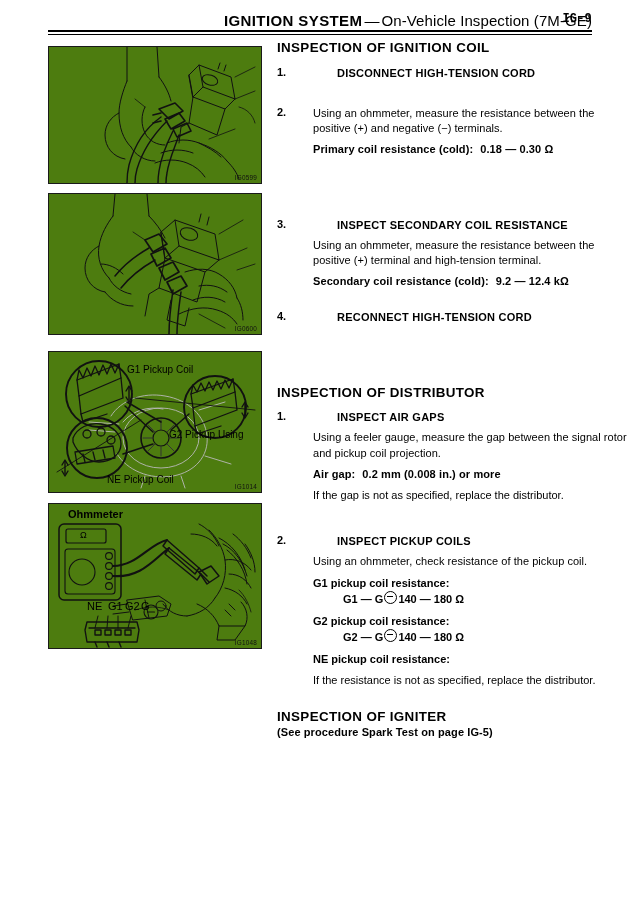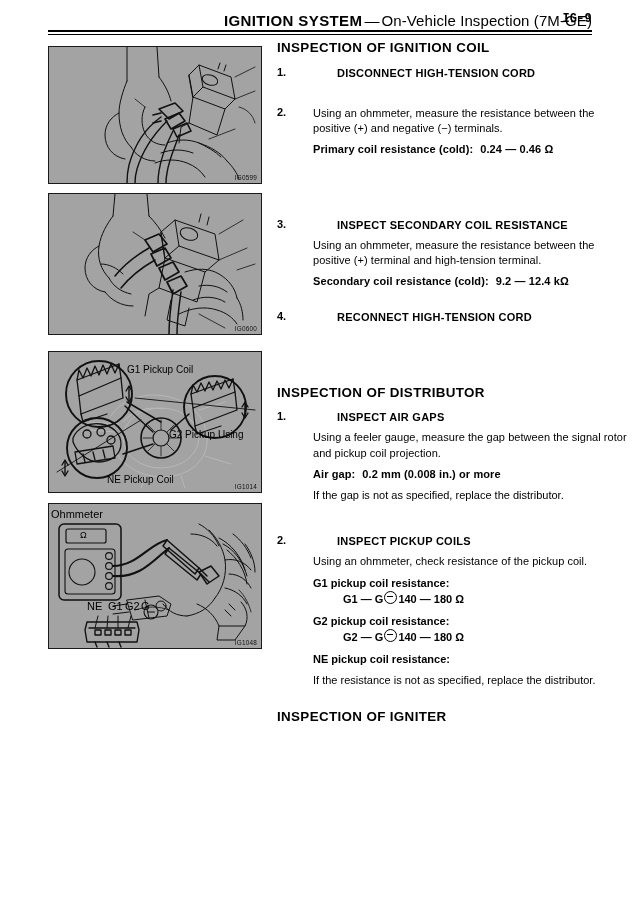--- a/index.html
+++ b/index.html
@@ -21,21 +21,21 @@
   .header-center .strong{font-weight:bold;letter-spacing:.4px;}
   .header-center .sep{font-weight:normal;padding:0 2px;}
   .header-center .thin{font-weight:normal;}
   .header-page{
     position:absolute;right:0;top:0;font-size:12px;font-weight:bold;letter-spacing:.2px;font-family:Liberation Mono, monospace;
   }
   .rule-thick{position:absolute;left:48px;top:30px;width:544px;height:2.2px;background:#000;}
   .rule-thin{position:absolute;left:48px;top:33.6px;width:544px;height:.8px;background:#000;}
 
   
-  .fig{position:absolute;left:48px;border:1px solid #1a1a1a;background:#a3a3a3;overflow:hidden;}
+  .fig{position:absolute;left:48px;border:1px solid #1a1a1a;background:#4d7c0f;overflow:hidden;}
   .fig svg{position:absolute;left:0;top:0;display:block;}
   .fig-id{
     position:absolute;right:4px;bottom:2px;font-size:6.4px;letter-spacing:.2px;
     font-family:"Liberation Sans",sans-serif;color:#111;
   }
   #fig1{top:46px;width:212px;height:136px;}
   #fig2{top:193px;width:212px;height:140px;}
   #fig3{top:351px;width:212px;height:140px;}
   #fig4{top:503px;width:212px;height:144px;}
 
@@ -332,21 +332,21 @@
       <g stroke-width="1">
         <path d="M49 112 L46 124"></path>
         <path d="M59 112 L58 124"></path>
         <path d="M69 112 L69 124"></path>
         <path d="M82 112 L79 124"></path>
       </g>
 
       <circle cx="102" cy="108" r="7" stroke-width="1.1"></circle>
       <path d="M98.5 108 L105.5 108" stroke-width="1.1"></path>
     </svg>
-    <div class="fig-label" style="left:2px;top:4px;font-size:11px;">Ohmmeter</div>
+    <div class="fig-label" style="left:19px;top:4px;font-size:11px;font-weight:bold;">Ohmmeter</div>
     <div class="fig-label" style="left:31px;top:26px;font-size:9px;">Ω</div>
     <div class="fig-label" style="left:38px;top:96px;font-size:11px;font-weight:normal;">NE</div>
     <div class="fig-label" style="left:59px;top:96px;font-size:11px;font-weight:normal;">G1</div>
     <div class="fig-label" style="left:76px;top:96px;font-size:11px;font-weight:normal;">G2</div>
     <div class="fig-label" style="left:92px;top:96px;font-size:11px;font-weight:normal;">G</div>
     <div class="fig-id">IG1048</div>
   </div>
 
   <div class="col">
 
@@ -356,21 +356,21 @@
       <span class="step-num">1.</span>
       <div class="step-title">DISCONNECT HIGH-TENSION CORD</div>
     </div>
 
     <div class="block-gap-4"></div>
 
     <div class="step">
       <span class="step-num">2.</span>
       <div class="body">Using an ohmmeter, measure the resistance between the positive (+) and negative (−) terminals.</div>
       <div class="spec">
-        <span>Primary coil resistance (cold):</span><span class="gap"></span><span>0.24 — 0.46 Ω</span>
+        <span>Primary coil resistance (cold):</span><span class="gap"></span><span>0.18 — 0.30 Ω</span>
       </div>
     </div>
 
     <div class="block-gap-2"></div>
 
     <div class="step">
       <span class="step-num">3.</span>
       <div class="step-title">INSPECT SECONDARY COIL RESISTANCE</div>
       <div class="body">Using an ohmmeter, measure the resistance between the positive (+) terminal and high-tension terminal.</div>
       <div class="spec">
@@ -427,15 +427,16 @@
       <div class="subspec">
         <span>NE pickup coil resistance:</span>
       </div>
 
       <div class="note">If the resistance is not as specified, replace the distributor.</div>
     </div>
 
     <div class="block-gap-4"></div>
 
     <h1 class="h1" style="margin-bottom:2px;">INSPECTION OF IGNITER</h1>
+    <div class="sub-h">(See procedure Spark Test on page IG-5)</div>
 
   </div>
 </div>
 
 </body></html>

